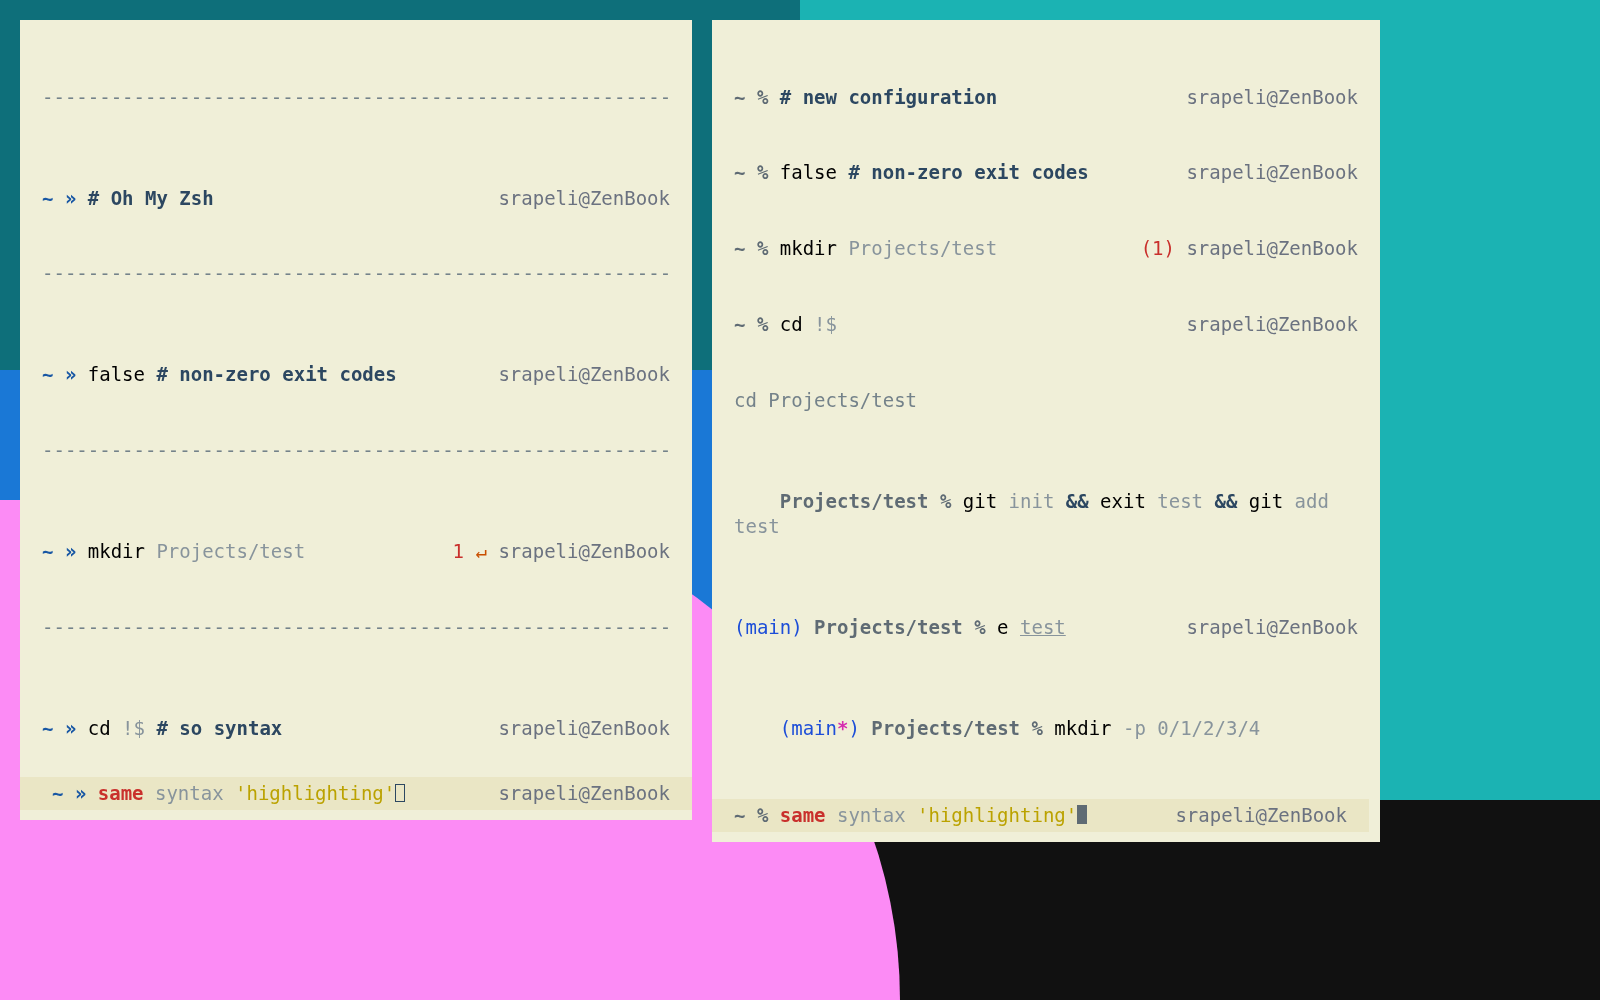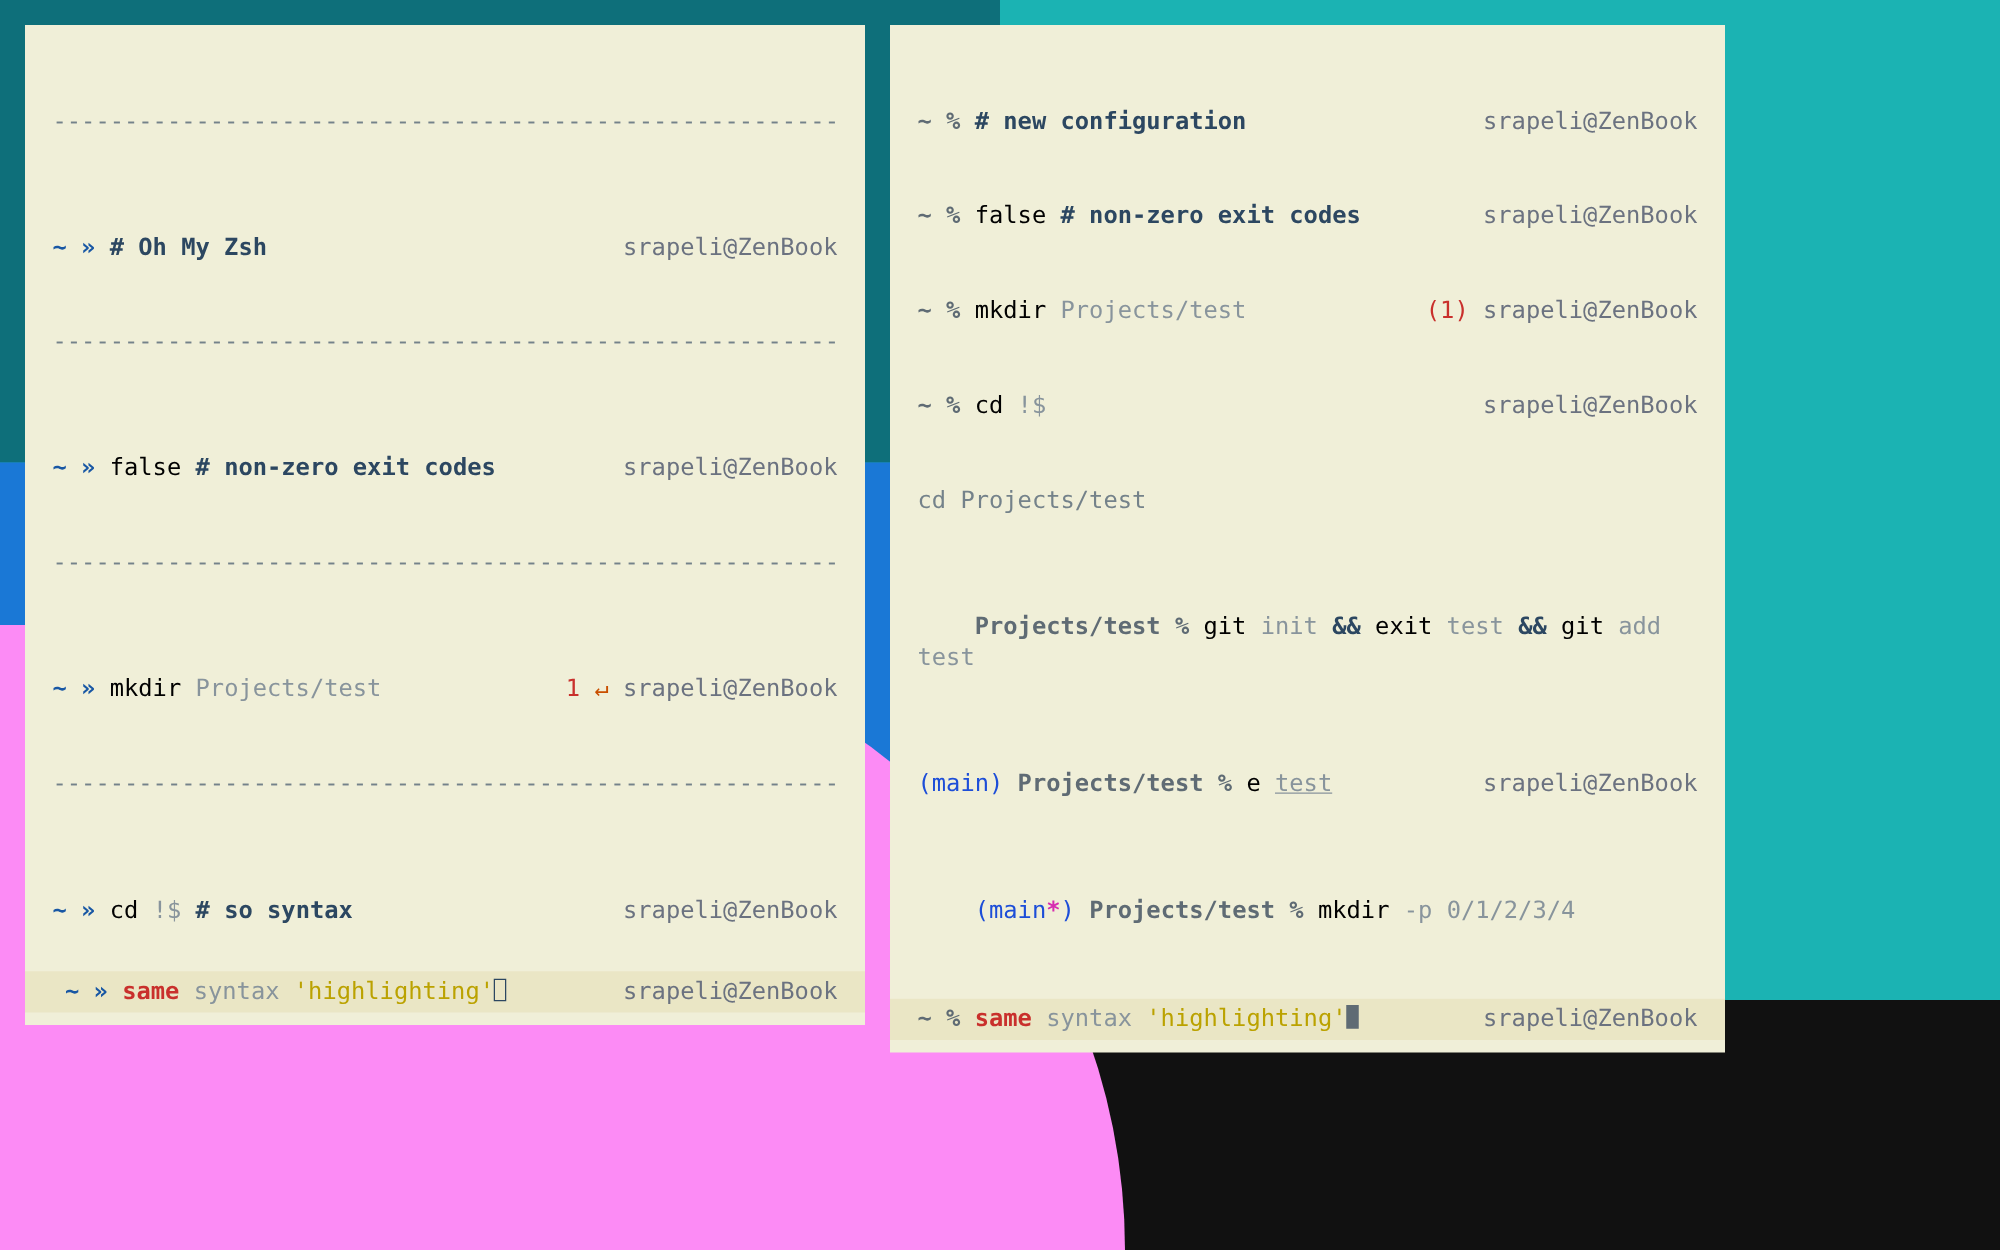--- a/index.html
+++ b/index.html
@@ -111,21 +111,21 @@
     background: #5f6b74;
     vertical-align: -2px;
   }
   .input-strip {
     position: absolute;
     left: 0; right: 0;
     padding: 4px 22px;
     background: #eae6c5;
   }
   .terminal.left .input-strip { bottom: 10px; left:0; right:0;padding-left:32px; }
-  .terminal.right .input-strip { bottom: 10px; left:0; right:0; }
+  .terminal.right .input-strip { bottom: 10px; left:0; right:11px; }
 
 </style>
 </head>
 <body>
 
 <div class="bg-shape-cyan-right"></div>
 <div class="bg-shape-teal"></div>
 <div class="bg-shape-blue"></div>
 <div class="bg-shape-black"></div>
 <div class="bg-shape-pink"></div>

